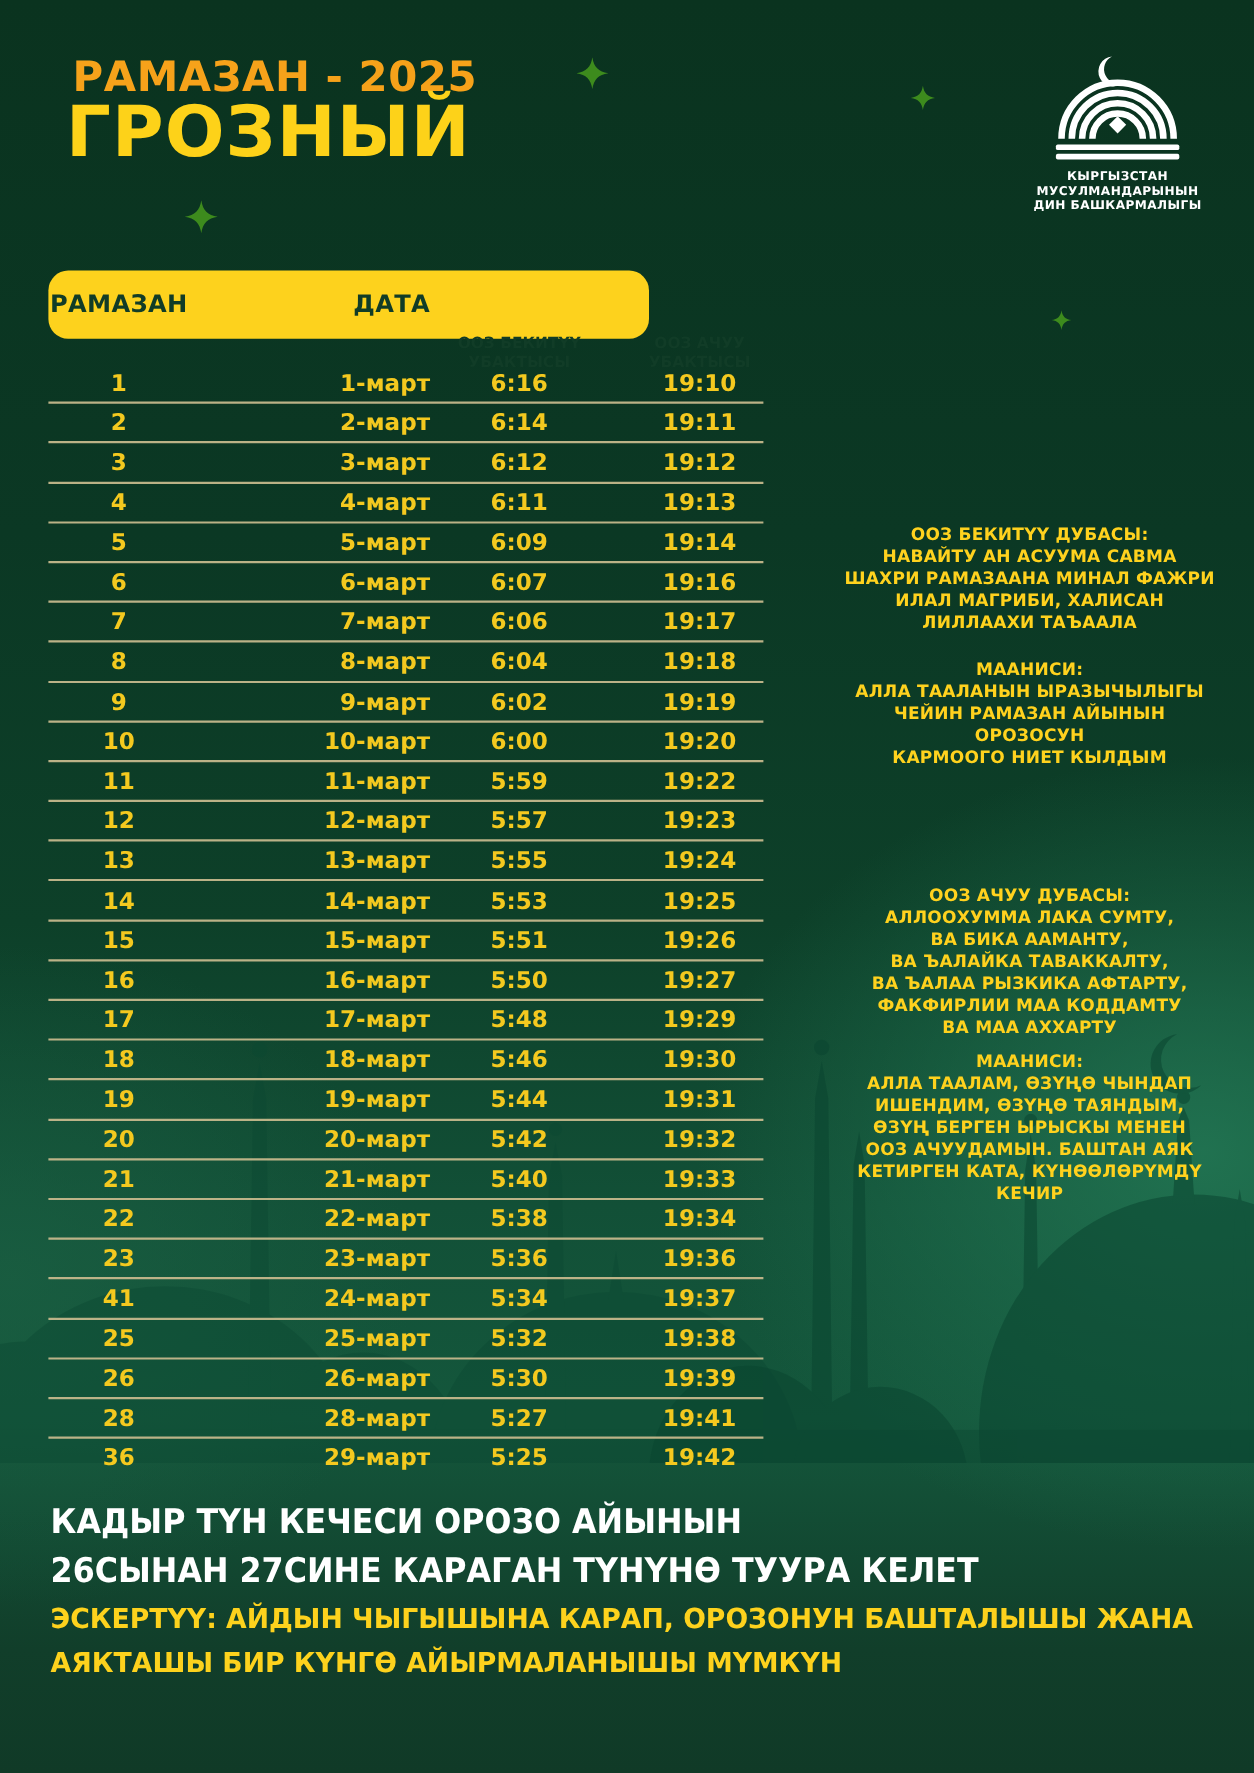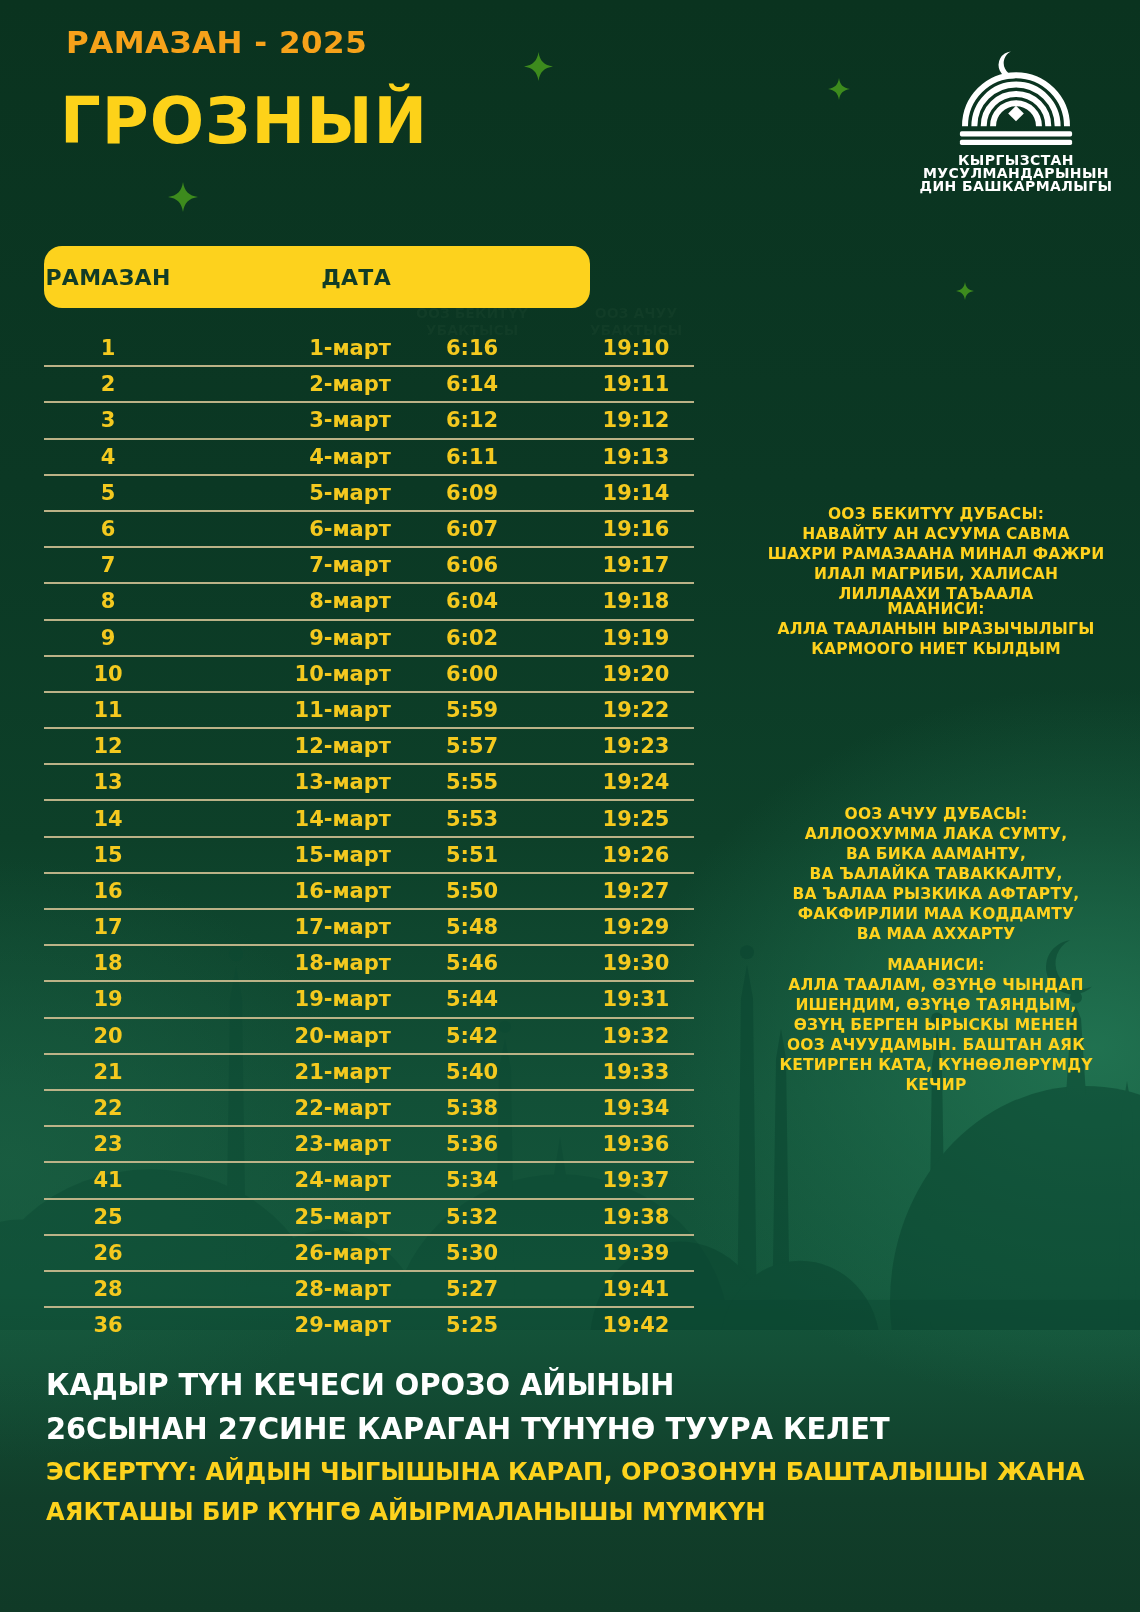--- a/index.html
+++ b/index.html
@@ -6,27 +6,27 @@
   .poster {
     position:relative; width:1140px; height:1612px; overflow:hidden;
     font-family:"DejaVu Sans","Liberation Sans",sans-serif;
     background:
       radial-gradient(640px 500px at 96% 65%, rgba(35,120,85,.85), rgba(35,120,85,0) 72%),
       radial-gradient(520px 430px at 1% 72%, rgba(27,96,67,.7), rgba(27,96,67,0) 70%),
       linear-gradient(180deg,#0a331f 0%,#0b3824 30%,#0d4029 52%,#125037 68%,#14573c 80%,#113e2a 93%,#103a27 100%);
   }
 
   
-  .subtitle { position:absolute; left:66px; top:24px; font-size:31px; font-weight:800; color:#f6a21a; letter-spacing:.5px; }
+  .subtitle { position:absolute; left:66px; top:48px; font-size:38px; font-weight:800; color:#f6a21a; letter-spacing:.5px; }
   .title    { position:absolute; left:60px; top:84px; font-size:64px; font-weight:800; color:#fdd219; letter-spacing:1px; }
 
   
   .logo { position:absolute; left:905px; top:48px; width:222px; text-align:center; }
   .logo svg { display:block; width:172px; height:102px; margin:0 auto; }
-  .logo-text { margin-top:4px; font-size:14px; font-weight:700; color:#ffffff; line-height:13px; letter-spacing:.4px; }
+  .logo-text { margin-top:4px; font-size:11px; font-weight:700; color:#ffffff; line-height:13px; letter-spacing:.4px; }
 
   
   .sparkle { position:absolute; }
   .sparkle svg { display:block; width:100%; height:100%; }
   .sp1 { left:168px; top:182px; width:30px; height:30px; }
   .sp2 { left:524px; top:52px;  width:29px; height:29px; }
   .sp3 { left:828px; top:78px;  width:22px; height:22px; }
   .sp4 { left:956px; top:282px; width:18px; height:18px; }
 
   
@@ -41,21 +41,21 @@
   .th-lg { font-size:22px; letter-spacing:.3px; }
   .th-sm { font-size:14px; line-height:16.5px;margin-top:44px; }
   .tbody { position:absolute; left:0; top:85px; width:650px; }
   .tr { position:relative; height:34.2px; border-bottom:2px solid rgba(197,184,140,.95); }
   .tr:last-child { border-bottom:none; }
   .td { color:#f4c91f; font-weight:700; font-size:21px; }
 
   
   .dua { position:absolute; left:766px; width:340px; text-align:center;
          color:#ffd21e; font-weight:700; font-size:15.5px; line-height:20px; letter-spacing:.2px; }
-  .dua1 { top:504px; } .dua2 { top:599px; } .dua3 { top:804px; } .dua4 { top:955px; }
+  .dua1 { top:476px; } .dua2 { top:599px; } .dua3 { top:804px; } .dua4 { top:955px; }
 
   
   .footer-heading { position:absolute; left:46px; top:1362px; color:#ffffff; font-size:31px; font-weight:800;
                     line-height:44px; white-space:nowrap; transform:scaleX(.93); transform-origin:left top; }
   .footer-note    { position:absolute; left:46px; top:1452px; color:#fdd21d; font-size:25px; font-weight:800;
                     line-height:40px; white-space:nowrap; transform:scaleX(.97); transform-origin:left top; }
 </style>
 </head>
 <body>
 
@@ -328,20 +328,21 @@
   <div class="dua dua1">
       <div>ООЗ БЕКИТҮҮ ДУБАСЫ:</div>
       <div>НАВАЙТУ АН АСУУМА САВМА</div>
       <div>ШАХРИ РАМАЗААНА МИНАЛ ФАЖРИ</div>
       <div>ИЛАЛ МАГРИБИ, ХАЛИСАН</div>
       <div>ЛИЛЛААХИ ТАЪААЛА</div>
     </div>
   <div class="dua dua2">
       <div>МААНИСИ:</div>
       <div>АЛЛА ТААЛАНЫН ЫРАЗЫЧЫЛЫГЫ</div>
+      <div>ЧЕЙИН РАМАЗАН АЙЫНЫН ОРОЗОСУН</div>
       <div>КАРМООГО НИЕТ КЫЛДЫМ</div>
     </div>
   <div class="dua dua3">
       <div>ООЗ АЧУУ ДУБАСЫ:</div>
       <div>АЛЛООХУММА ЛАКА СУМТУ,</div>
       <div>ВА БИКА ААМАНТУ,</div>
       <div>ВА ЪАЛАЙКА ТАВАККАЛТУ,</div>
       <div>ВА ЪАЛАА РЫЗКИКА АФТАРТУ,</div>
       <div>ФАКФИРЛИИ МАА КОДДАМТУ</div>
       <div>ВА МАА АХХАРТУ</div>

